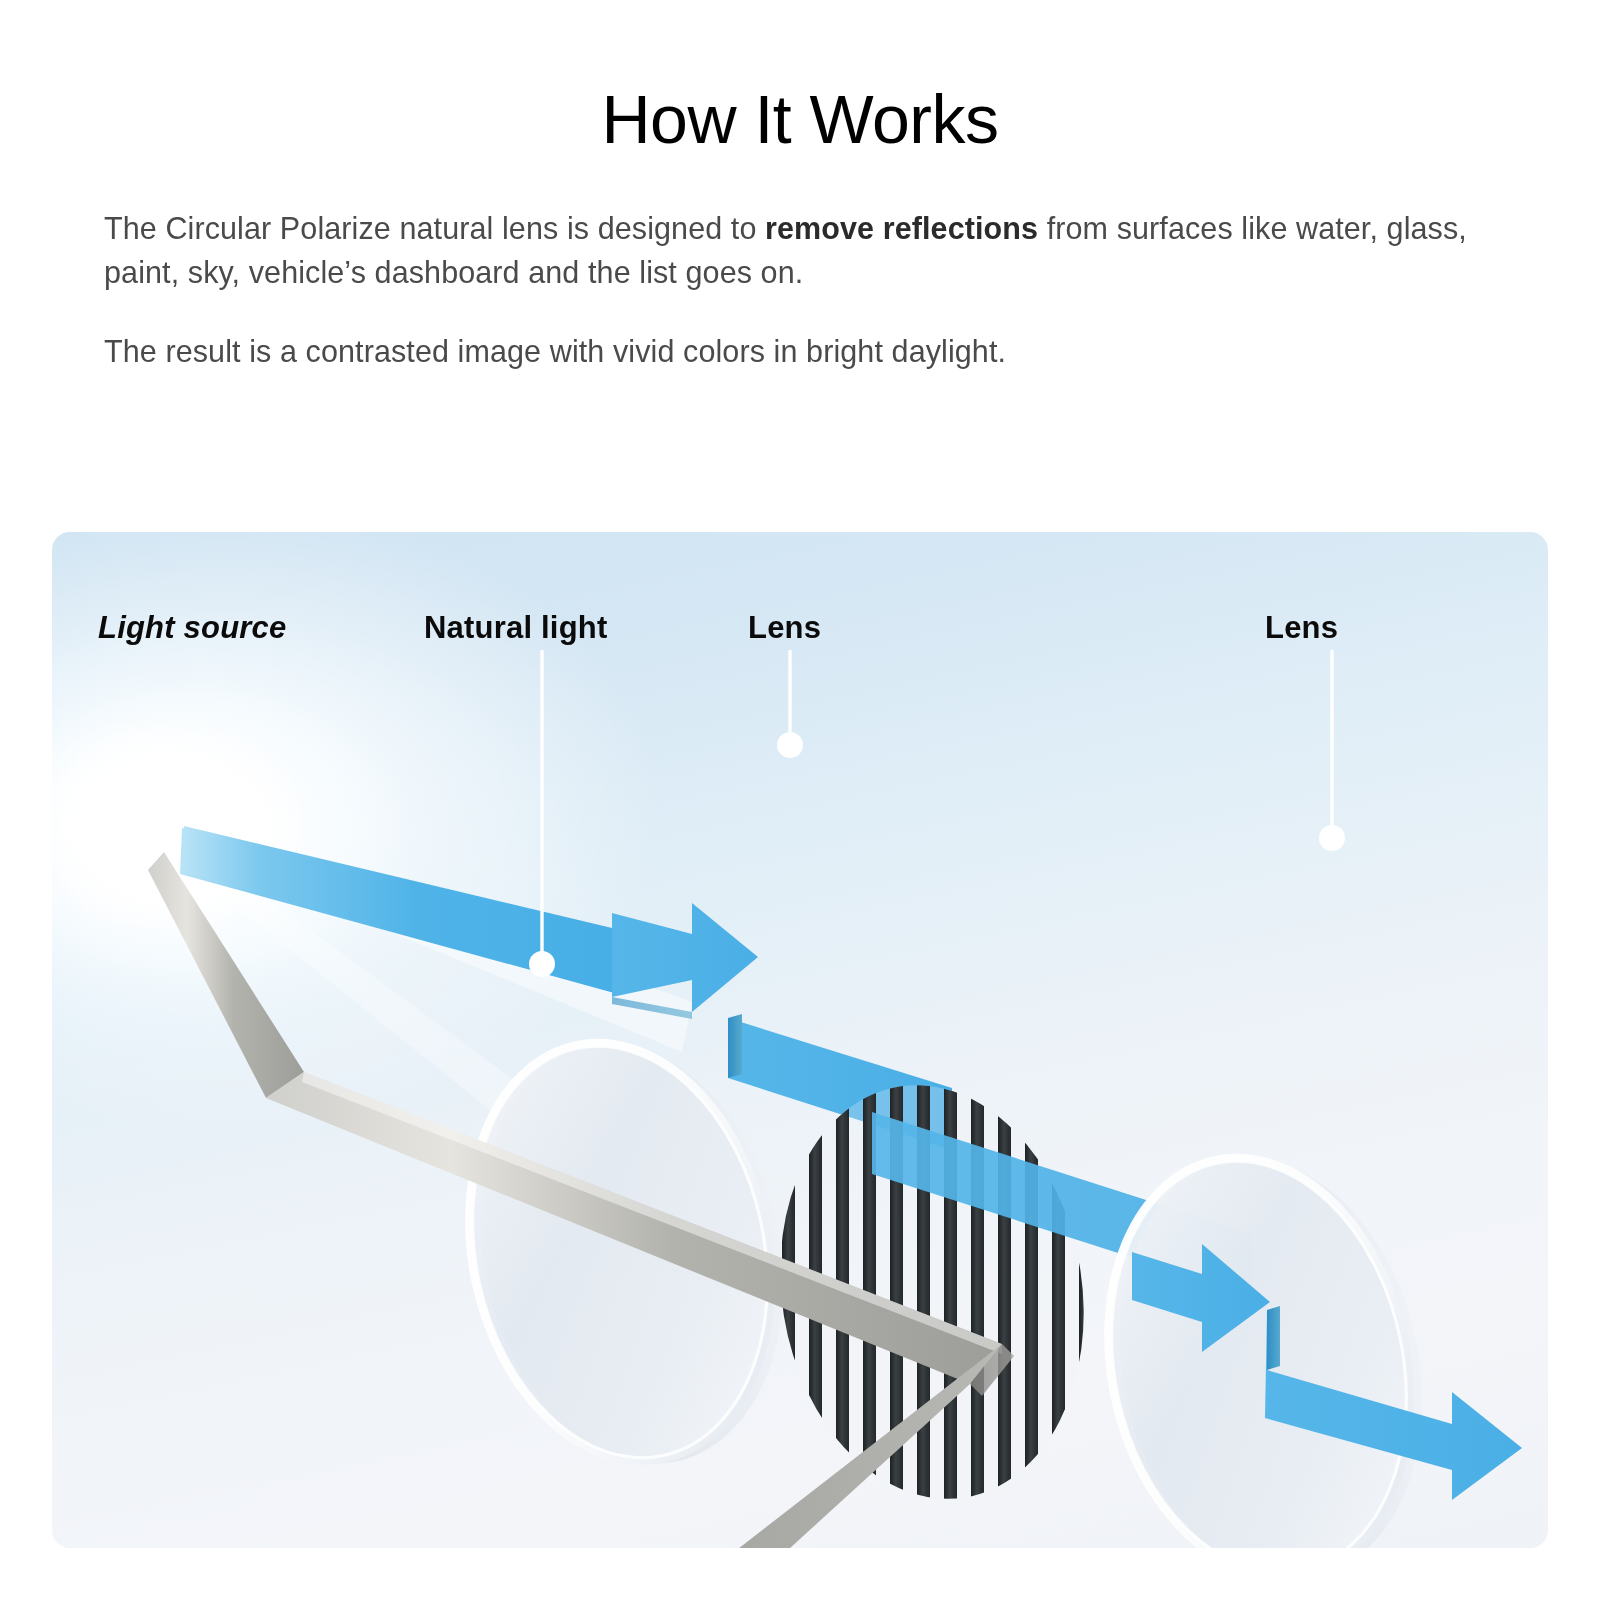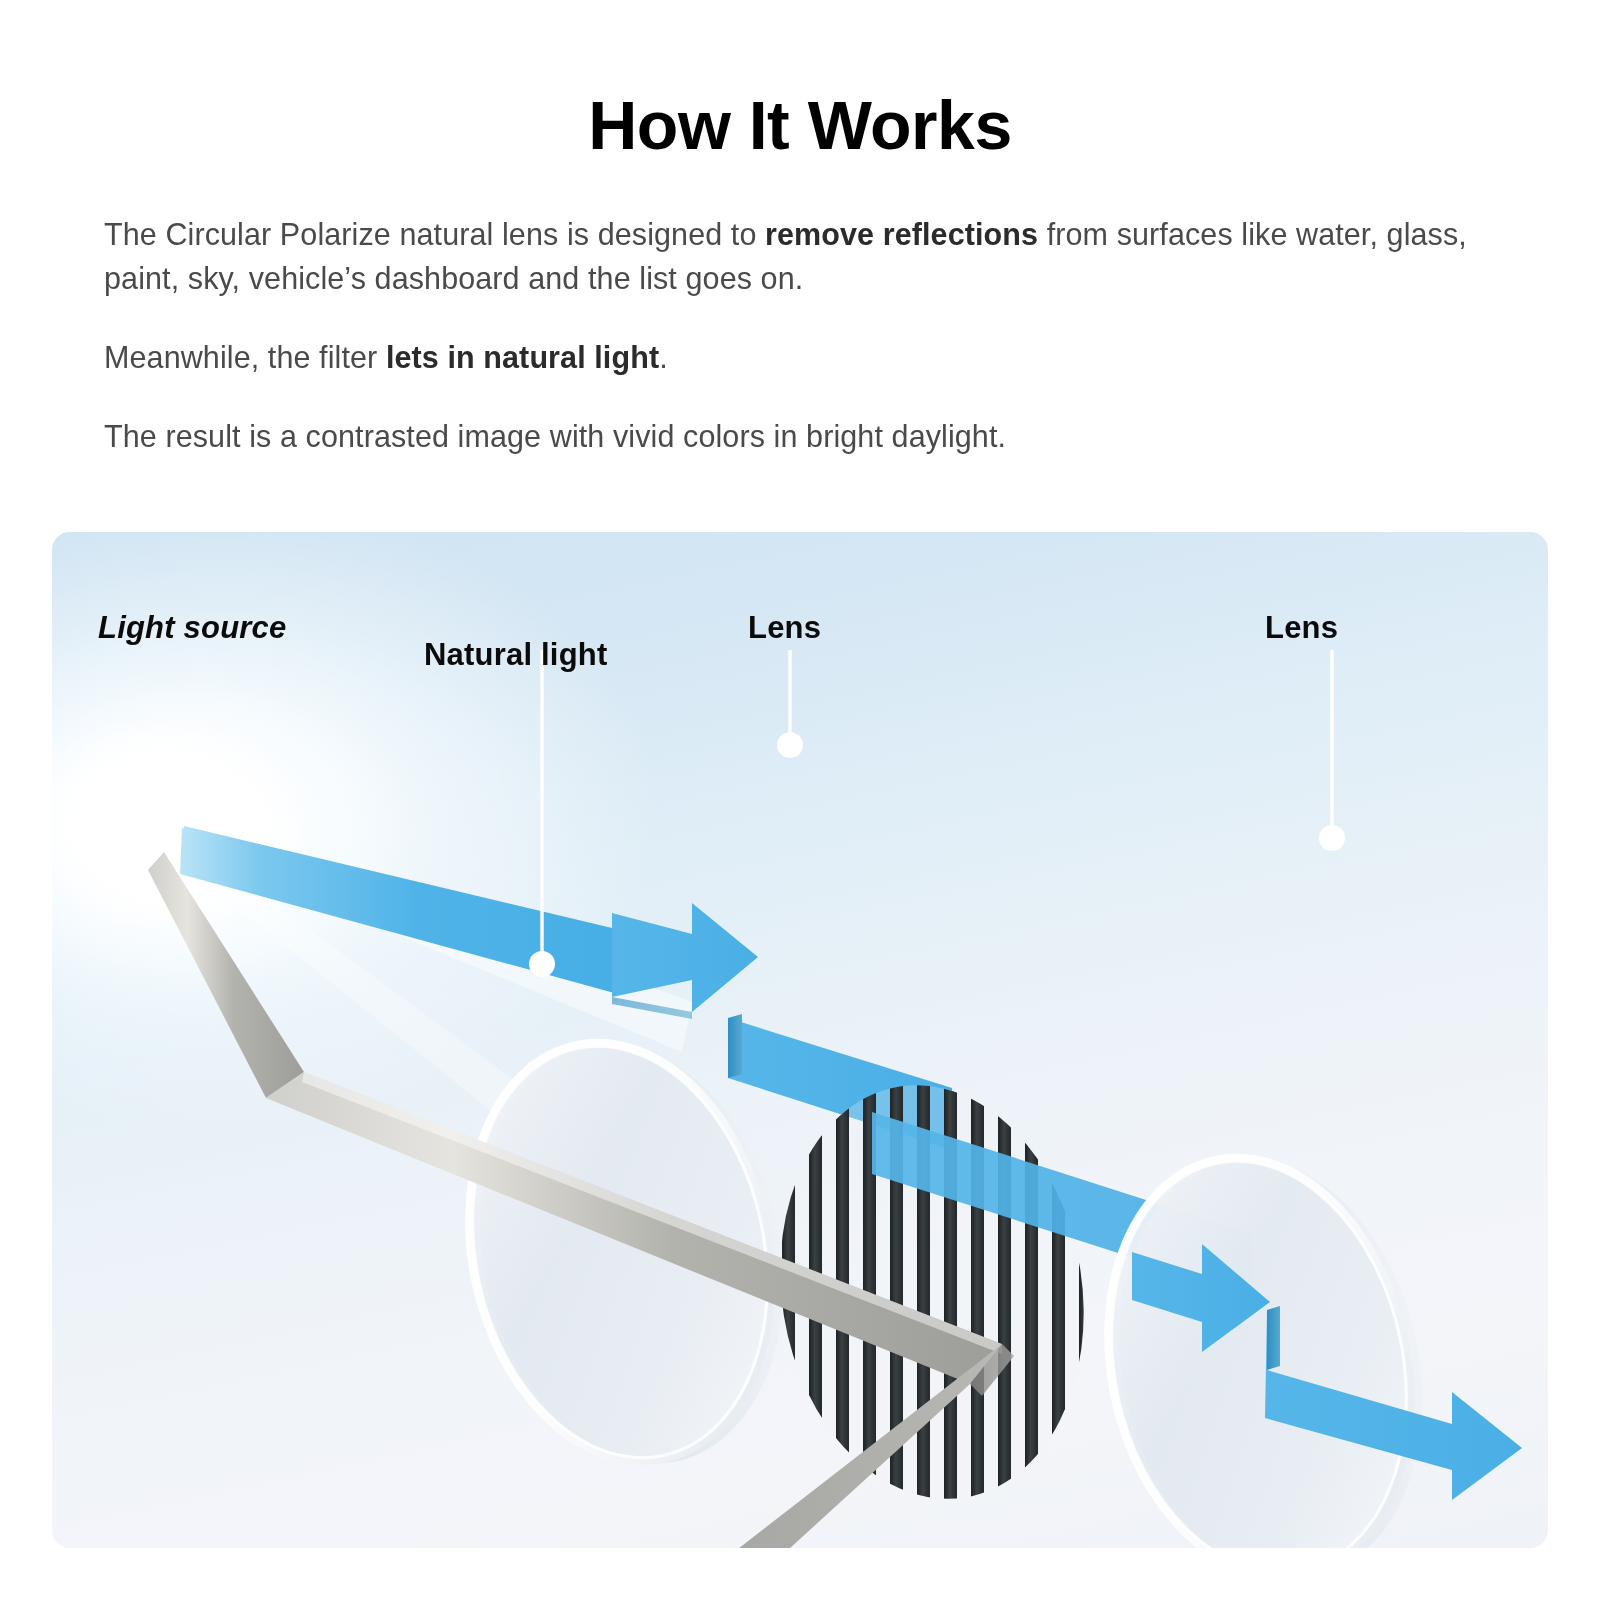--- a/index.html
+++ b/index.html
@@ -13,24 +13,24 @@
     font-family: "Liberation Sans", sans-serif;
     -webkit-font-smoothing: antialiased;
     overflow: hidden;
     position: relative;
   }
 
   
   .page-title {
     text-align: center;
     font-size: 68px;
-    font-weight: bold;
+    font-weight: normal;
     color: #000000;
     letter-spacing: -0.5px;
-    margin: 12px;
+    margin: 6px;
     padding-top: 78px;
     line-height: 1.05;
   }
 
   .copy-block {
     padding: 0 104px;
     margin-top: 52px;
   }
   .copy-para {
     font-size: 30.5px;
@@ -78,38 +78,35 @@
   
   .diag-label {
     position: absolute;
     font-size: 31px;
     font-weight: bold;
     color: #0b0b0b;
     white-space: nowrap;
     letter-spacing: 0.2px;
   }
   .lbl-light-source  { left: 46px;   top: 78px; font-style: italic; }
-  .lbl-natural-light { left: 372px;  top: 78px; margin-top: 27px; }
+  .lbl-natural-light { left: 372px;  top: 78px; }
   .lbl-lens-1        { left: 696px;  top: 78px; }
   .lbl-lens-2        { left: 1213px; top: 78px; }
 </style>
 </head>
 <body>
 
 <h1 class="page-title">How It Works</h1>
 
 <div class="copy-block">
 
   <p class="copy-para">
     <span>The Circular Polarize natural lens is designed to </span><b>remove reflections</b><span> from surfaces like water, glass, paint, sky, vehicle’s dashboard and the list goes on.</span>
   </p>
 
-  <p class="copy-para">
-    <span>Meanwhile, the filter </span><b>lets in natural light</b><span>.</span>
-  </p>
 
   <p class="copy-para">
     <span>The result is a contrasted image with vivid colors in bright daylight.</span>
   </p>
 
 </div>
 
 <div class="diagram-panel">
 
   <svg class="diagram-svg" viewBox="0 0 1496 1016">

